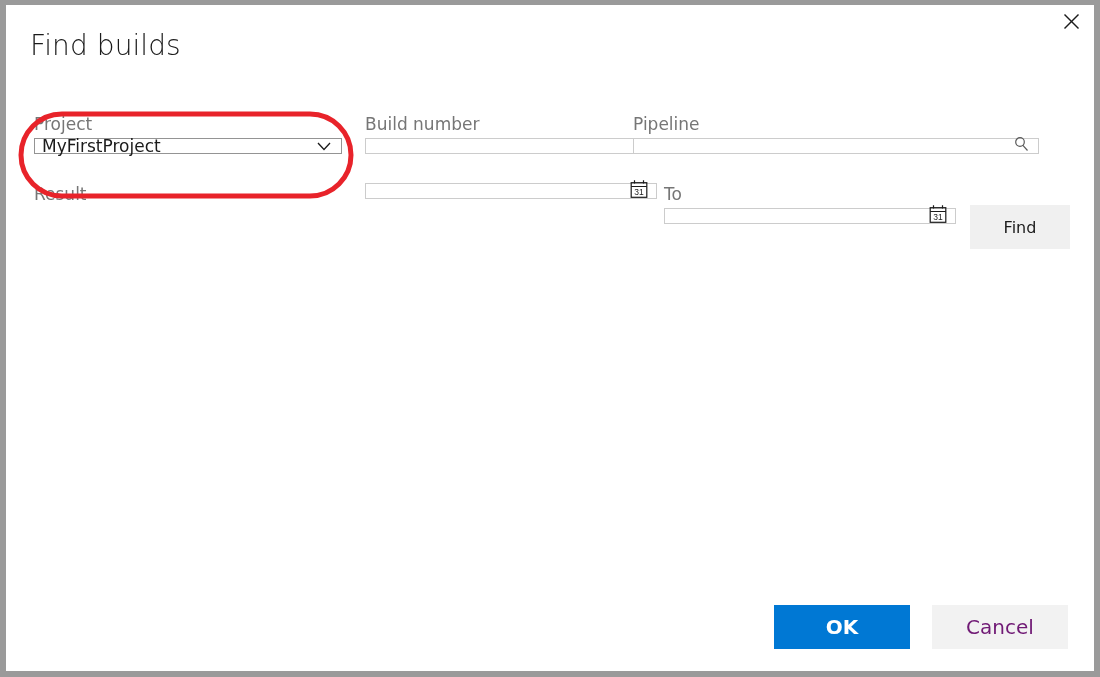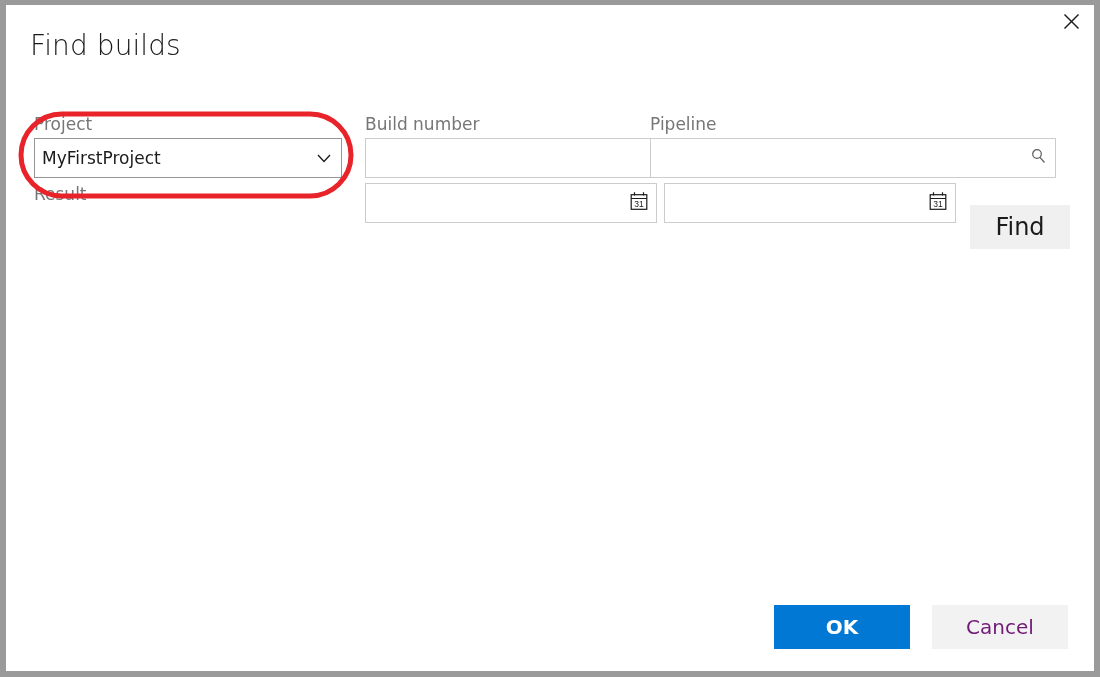--- a/index.html
+++ b/index.html
@@ -79,21 +79,21 @@
     font-family: "DejaVu Sans", sans-serif;
     font-weight: 400;
     line-height: 22px;
     margin-bottom: 3px;
     white-space: nowrap;
   }
 
   .control {
     position: relative;
     box-sizing: border-box;
-    height: 40px;
+    height: 16px;
     background: #ffffff;
     border: 1px solid #cccccc;
   }
   .control.strong-border { border: 1px solid #949494; }
 
   .control-value {
     position: absolute;
     left: 7px;
     top: 50%;
     transform: translateY(-50%);
@@ -117,34 +117,34 @@
     position: absolute;
     right: 8px;
     top: 50%;
     transform: translateY(-50%);
     display: block;
   }
 
   
   .col-1 { left: 28px; width: 308px; }
   .col-2 { left: 359px; width: 292px; }
-  .col-3 { left: 644px; width: 406px; }
+  .col-3 { left: 627px; width: 406px; }
   .col-3-narrow { left: 658px; width: 292px; }
 
   
   #find-button {
     position: absolute;
     left: 964px;
     top: 22px;
     width: 100px;
     height: 44px;
     background: #f0f0f0;
     border: 1px solid #f0f0f0;
     color: #1b1b1b;
-    font-size: 24px;
+    font-size: 16px;
     font-family: "DejaVu Sans", sans-serif;
     display: flex;
     align-items: center;
     justify-content: center;
     cursor: pointer;
     box-sizing: border-box;
   }
 
   
   #footer {
@@ -255,20 +255,21 @@
               <line x1="13.5" y1="0.8" x2="13.5" y2="4" stroke="#1b1b1b" stroke-width="1.2"></line>
               <rect x="1.2" y="3.2" width="15.6" height="14.6" fill="none" stroke="#1b1b1b" stroke-width="1.2"></rect>
               <line x1="1.2" y1="7" x2="16.8" y2="7" stroke="#1b1b1b" stroke-width="1.1"></line>
               <text x="9" y="15.3" font-family="'Liberation Sans', sans-serif" font-size="8.5" fill="#1b1b1b" text-anchor="middle">31</text>
             </svg>
           </span>
         </div>
       </div>
 
       <div class="field col-3-narrow">
+        <span class="field-label">To</span>
         <div class="control">
           <span class="control-value"></span>
           <span class="trailing-icon">
             <svg width="18" height="19" viewBox="0 0 18 19">
               <line x1="4.5" y1="0.8" x2="4.5" y2="4" stroke="#1b1b1b" stroke-width="1.2"></line>
               <line x1="13.5" y1="0.8" x2="13.5" y2="4" stroke="#1b1b1b" stroke-width="1.2"></line>
               <rect x="1.2" y="3.2" width="15.6" height="14.6" fill="none" stroke="#1b1b1b" stroke-width="1.2"></rect>
               <line x1="1.2" y1="7" x2="16.8" y2="7" stroke="#1b1b1b" stroke-width="1.1"></line>
               <text x="9" y="15.3" font-family="'Liberation Sans', sans-serif" font-size="8.5" fill="#1b1b1b" text-anchor="middle">31</text>
             </svg>

